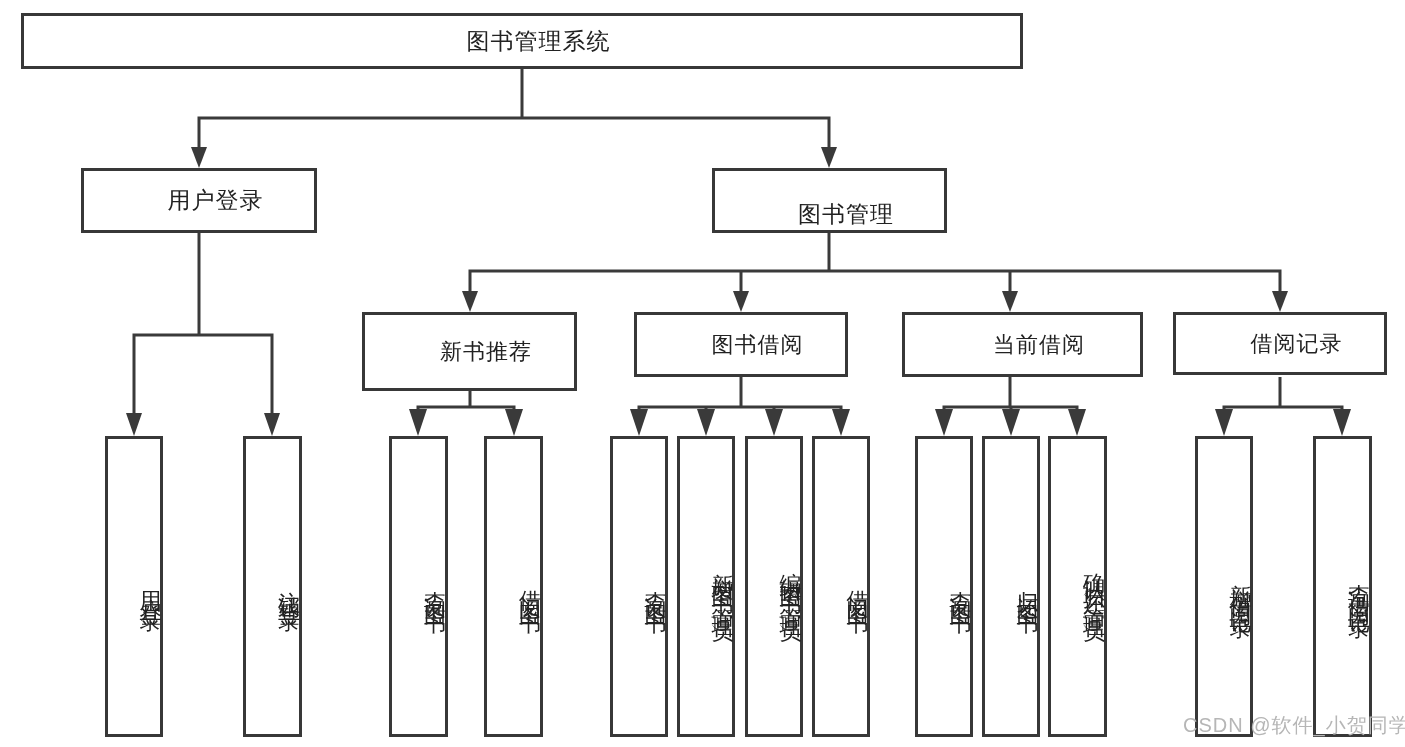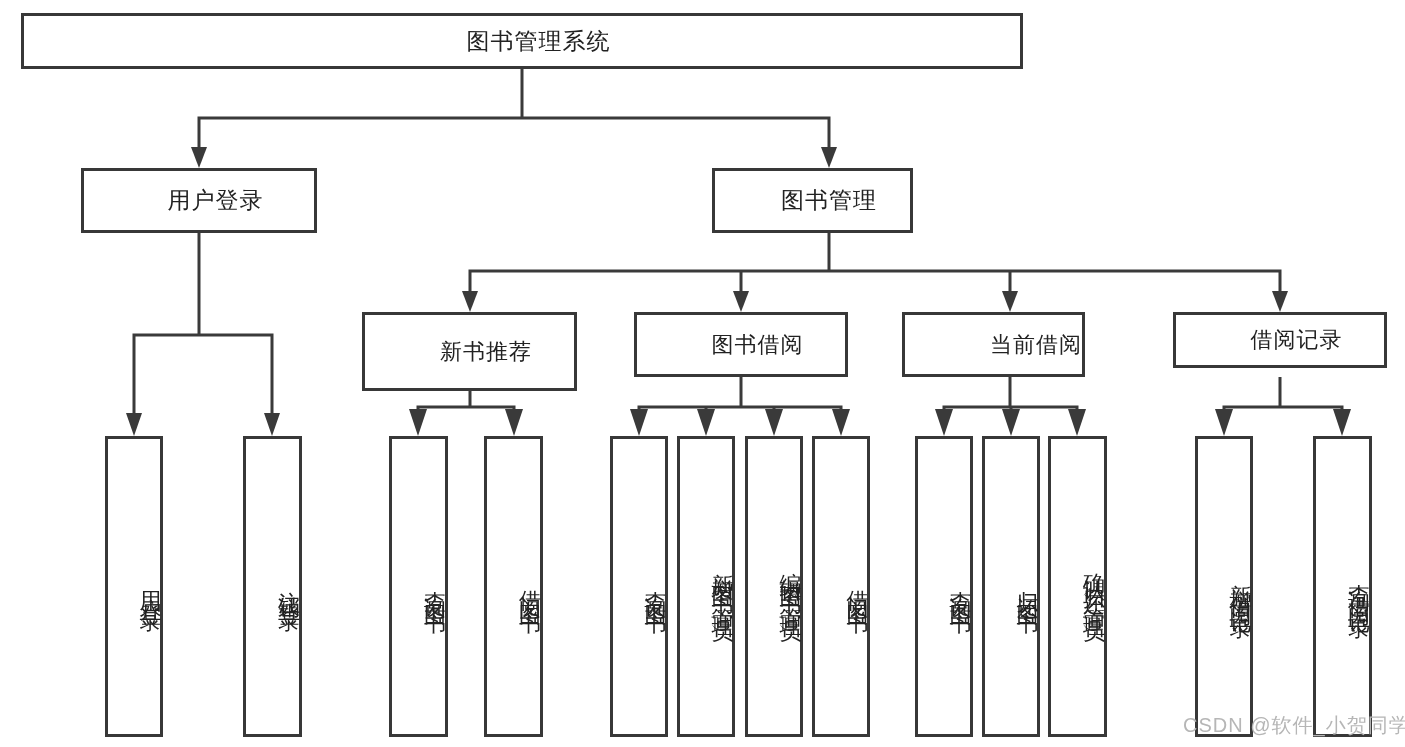--- a/index.html
+++ b/index.html
@@ -78,34 +78,34 @@
     </g>
   </svg>
 
   <div class="box hbox" style="left:21px;top:13px;width:1002px;height:56px;">
     <span>图书管理系统</span>
   </div>
 
   <div class="box hbox" style="left:81px;top:168px;width:236px;height:65px;">
     <span>用户登录</span>
   </div>
-  <div class="box hbox" style="left:712px;top:168px;width:201px;height:65px;">
+  <div class="box hbox" style="left:712px;top:168px;width:235px;height:65px;align-items:flex-end;">
     <span>图书管理</span>
   </div>
 
   <div class="box hbox small" style="left:362px;top:312px;width:215px;height:79px;">
     <span>新书推荐</span>
   </div>
   <div class="box hbox small" style="left:634px;top:312px;width:214px;height:65px;text-align:right;">
     <span>图书借阅</span>
   </div>
-  <div class="box hbox small" style="left:902px;top:312px;width:183px;height:65px;justify-content:flex-end;">
+  <div class="box hbox small" style="left:902px;top:312px;width:241px;height:65px;">
     <span>当前借阅</span>
   </div>
-  <div class="box hbox small" style="left:1173px;top:312px;width:214px;height:56px;">
+  <div class="box hbox small" style="left:1173px;top:312px;width:214px;height:63px;">
     <span>借阅记录</span>
   </div>
 
   <div class="box vbox" style="left:105px;top:436px;width:58px;height:301px;">
     <span>用户登录</span>
   </div>
   <div class="box vbox" style="left:243px;top:436px;width:59px;height:301px;">
     <span>注销登录</span>
   </div>
 

